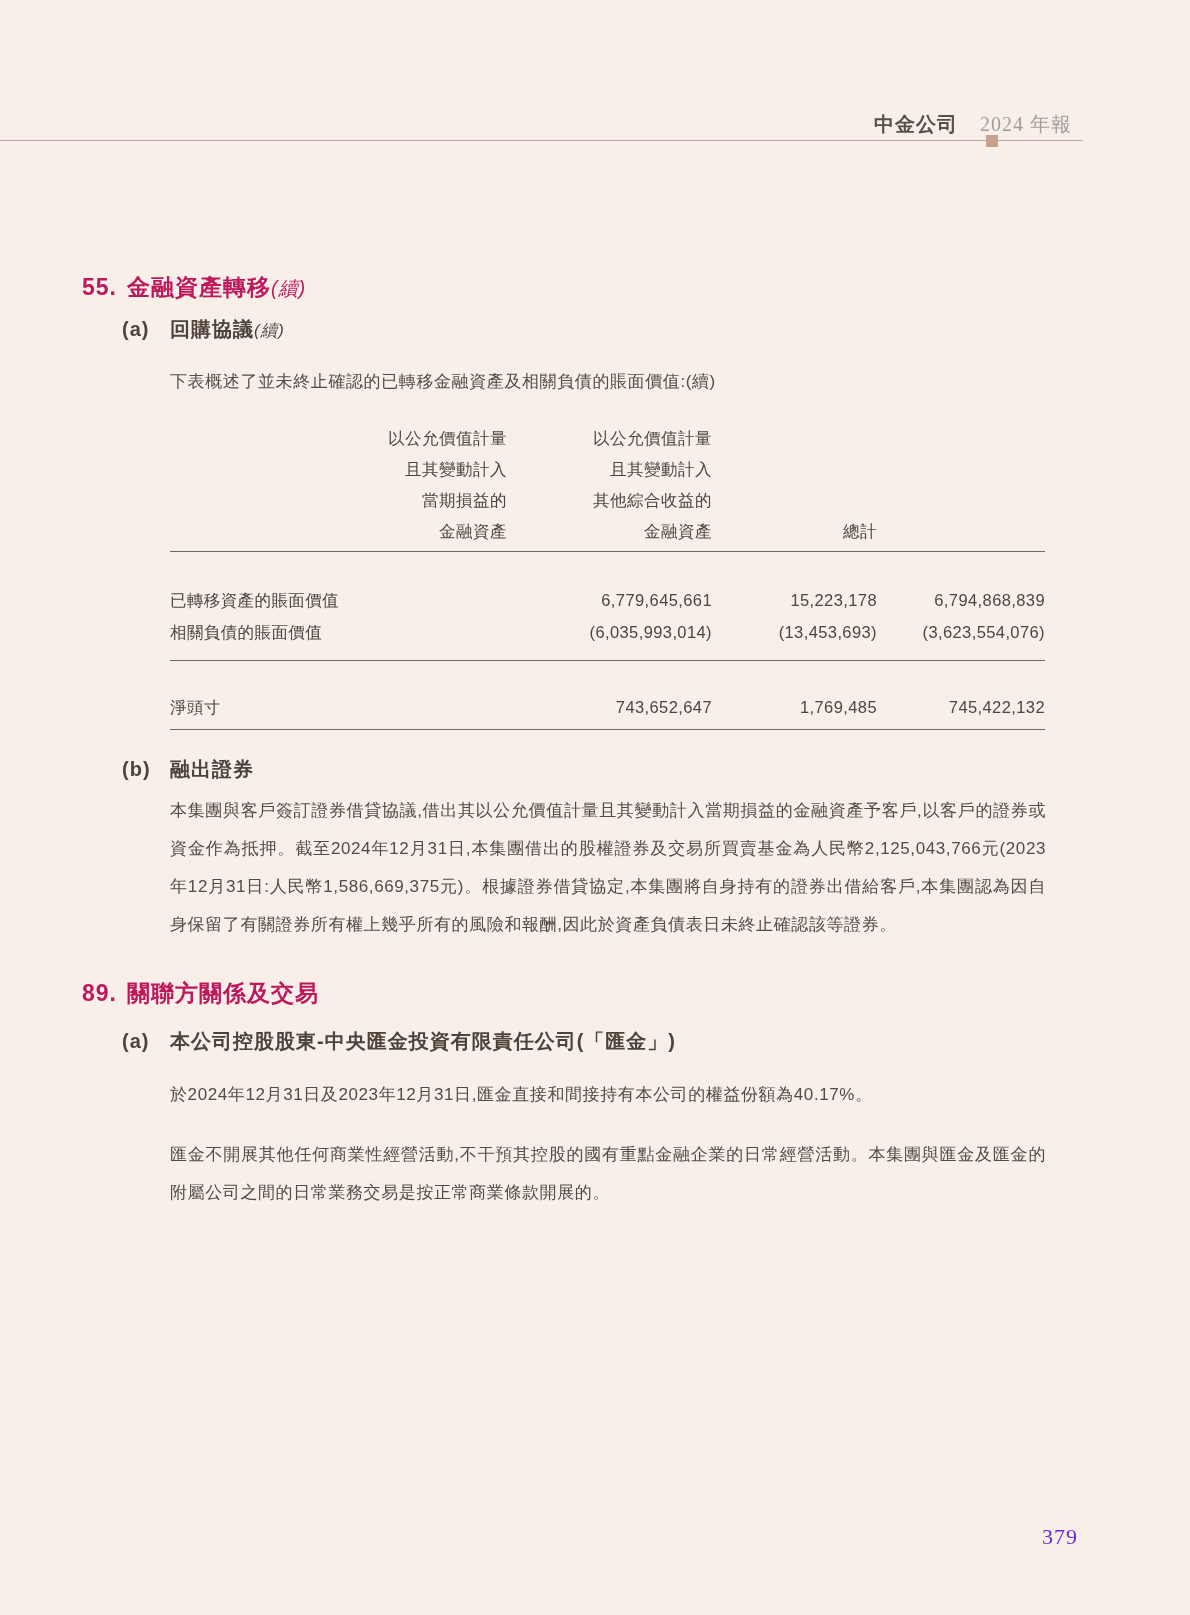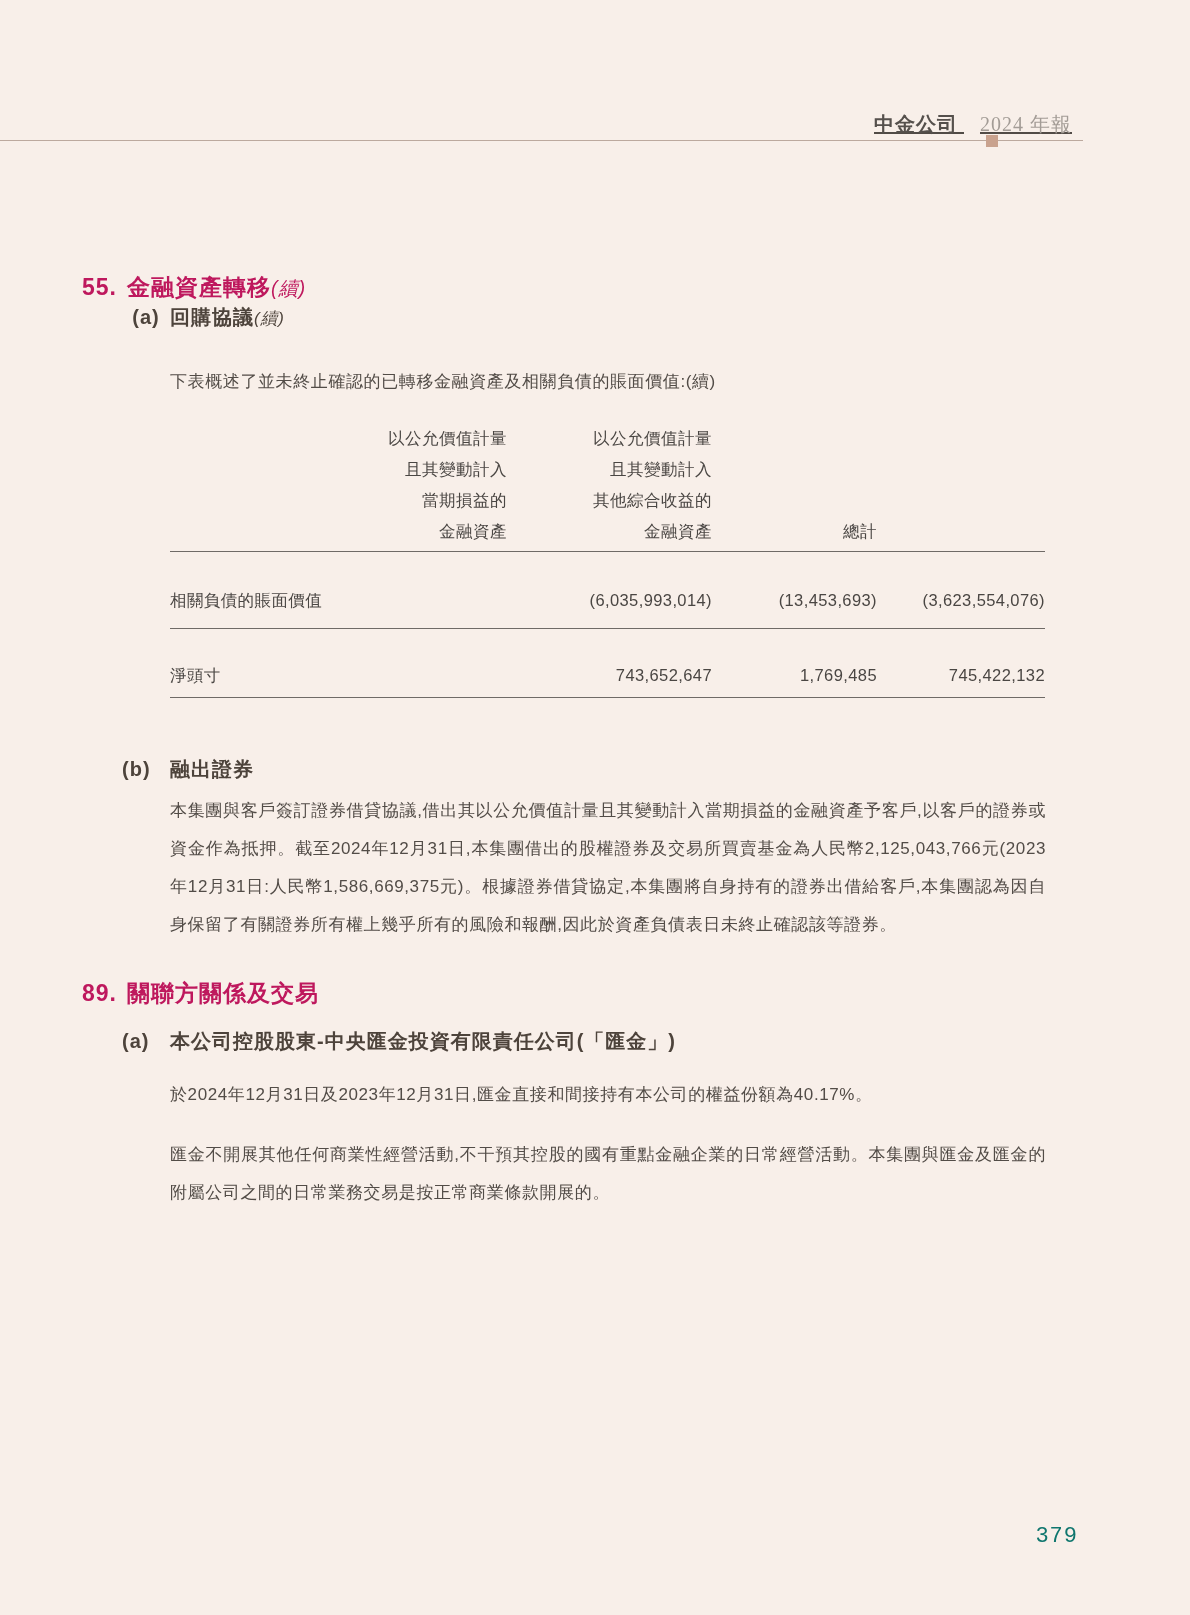--- a/index.html
+++ b/index.html
@@ -16,21 +16,20 @@
   }
 
   
   .run-head {
     position: absolute;
     top: 111px; right: 118px;
     font-family: "Liberation Serif", serif;
     font-size: 20px;
     letter-spacing: 1px;
     white-space: nowrap;
-    text-decoration: underline;
   }
   .run-head .brand { color: #55504c; font-weight: bold; }
   .run-head .edition { color: #a39c96; margin-left: 16px; }
   .head-rule {
     position: absolute;
     top: 140px; left: 0;
     width: 1083px; height: 1px;
     background: #bca99e;
   }
   .head-square {
@@ -109,43 +108,43 @@
   }
   .t-body { padding-top: 32px; }
   .t-net { padding-top: 30px; padding-bottom: 6px; }
 
   
   .page-num {
     position: absolute;
     top: 1524px; left: 1002px;
     width: 76px;
     text-align: right;
-    font-family: Liberation Mono, monospace;
+    font-family: Liberation Serif, serif;
     font-size: 22px;
-    color: #0f766e;
+    color: #6d28d9;
     letter-spacing: 1px;
   }
 </style>
 </head>
 <body>
 
 <div class="page">
 
   <div class="run-head">
     <span class="brand">中金公司</span>
     <span class="edition">2024 年報</span>
   </div>
   <div class="head-rule"></div>
   <div class="head-square"></div>
 
   <div class="abs sec-title" style="top:272px;">
     <span class="sec-num">55.</span><span>金融資產轉移</span><span class="cont">(續)</span>
   </div>
 
-  <div class="abs sub-title" style="top:304px;text-align:center;">
+  <div class="abs sub-title" style="top:316px;">
     <span class="sub-label">(a)</span><span>回購協議</span><span class="cont">(續)</span>
   </div>
 
   <div class="abs body-text one-line" style="top:363px;">下表概述了並未終止確認的已轉移金融資產及相關負債的賬面價值:(續)</div>
 
   <div class="abs fin-table">
     <div class="t-grid t-head">
       <div class="hcol">
         <div>以公允價值計量</div>
         <div>且其變動計入</div>
@@ -158,20 +157,26 @@
         <div>其他綜合收益的</div>
         <div>金融資產</div>
       </div>
       <div class="hcol">總計</div>
     </div>
 
     <div class="rule"></div>
 
     <div class="t-body">
       <div class="t-grid t-row">
+        <div>已轉移資產的賬面價值</div>
+        <div class="num">6,779,645,661</div>
+        <div class="num">15,223,178</div>
+        <div class="num">6,794,868,839</div>
+      </div>
+      <div class="t-grid t-row">
         <div>相關負債的賬面價值</div>
         <div class="num">(6,035,993,014)</div>
         <div class="num">(13,453,693)</div>
         <div class="num">(3,623,554,076)</div>
       </div>
     </div>
 
     <div class="rule rule-mid"></div>
 
     <div class="t-net">

